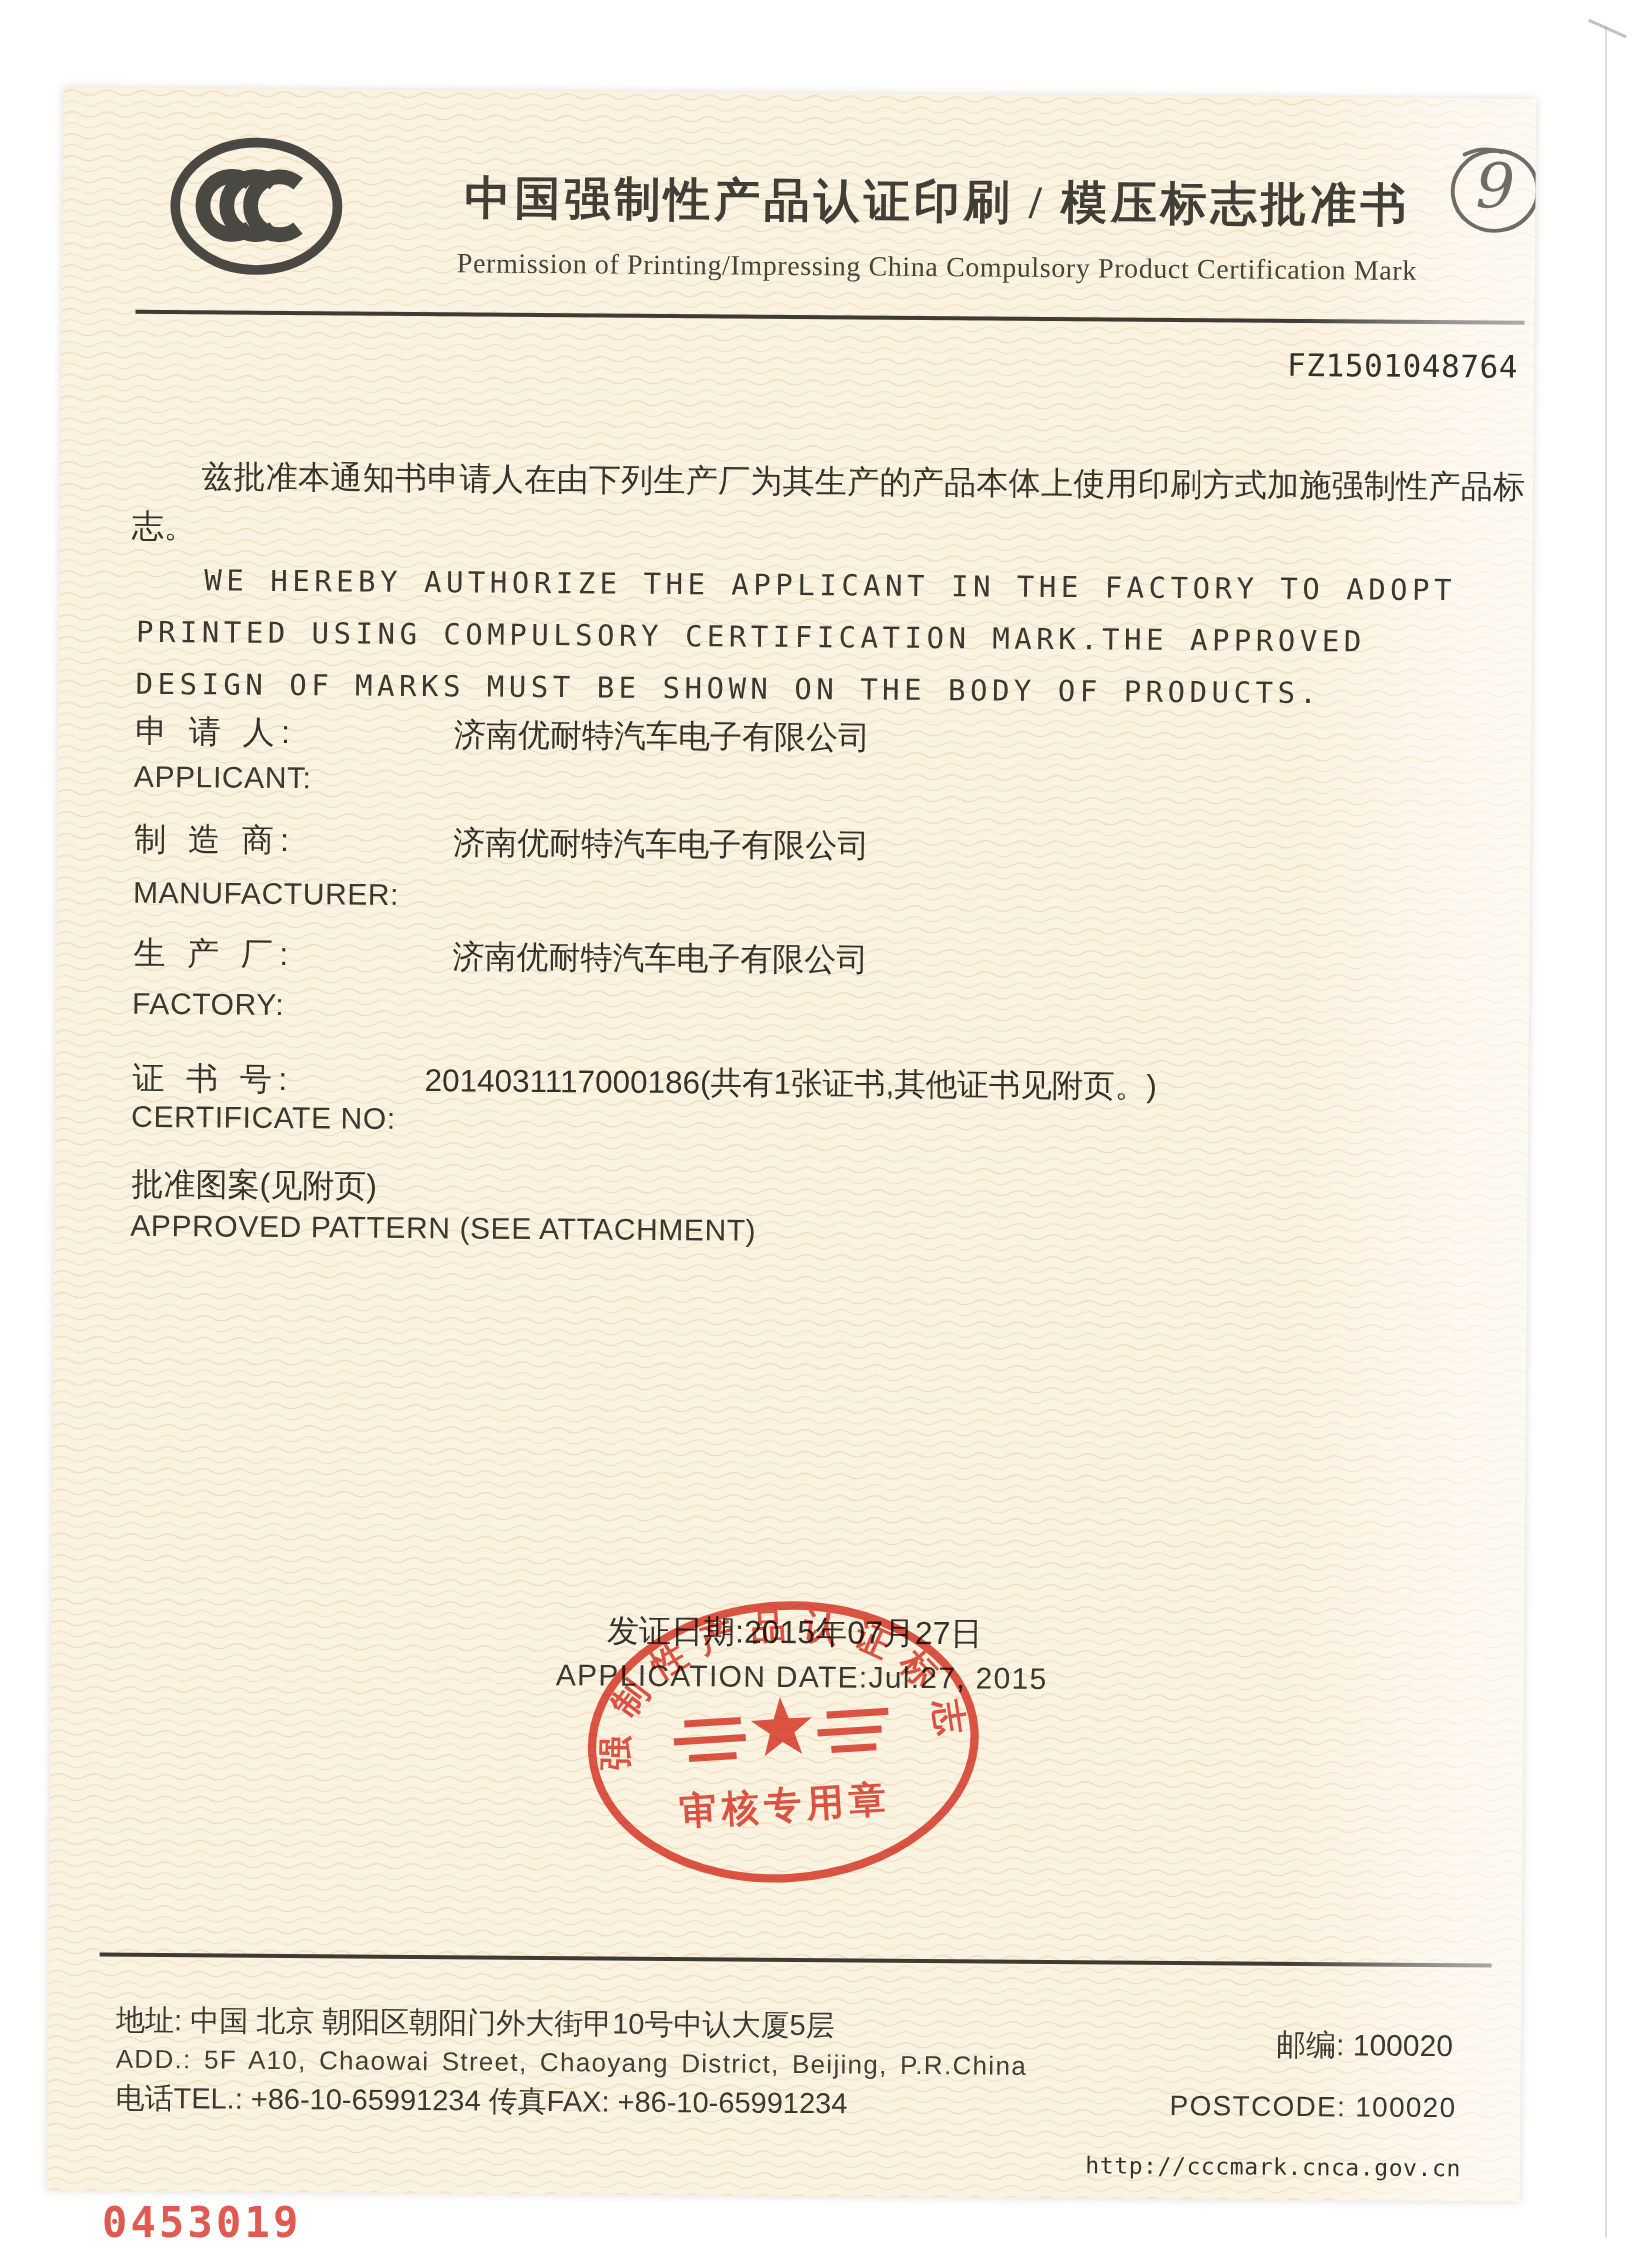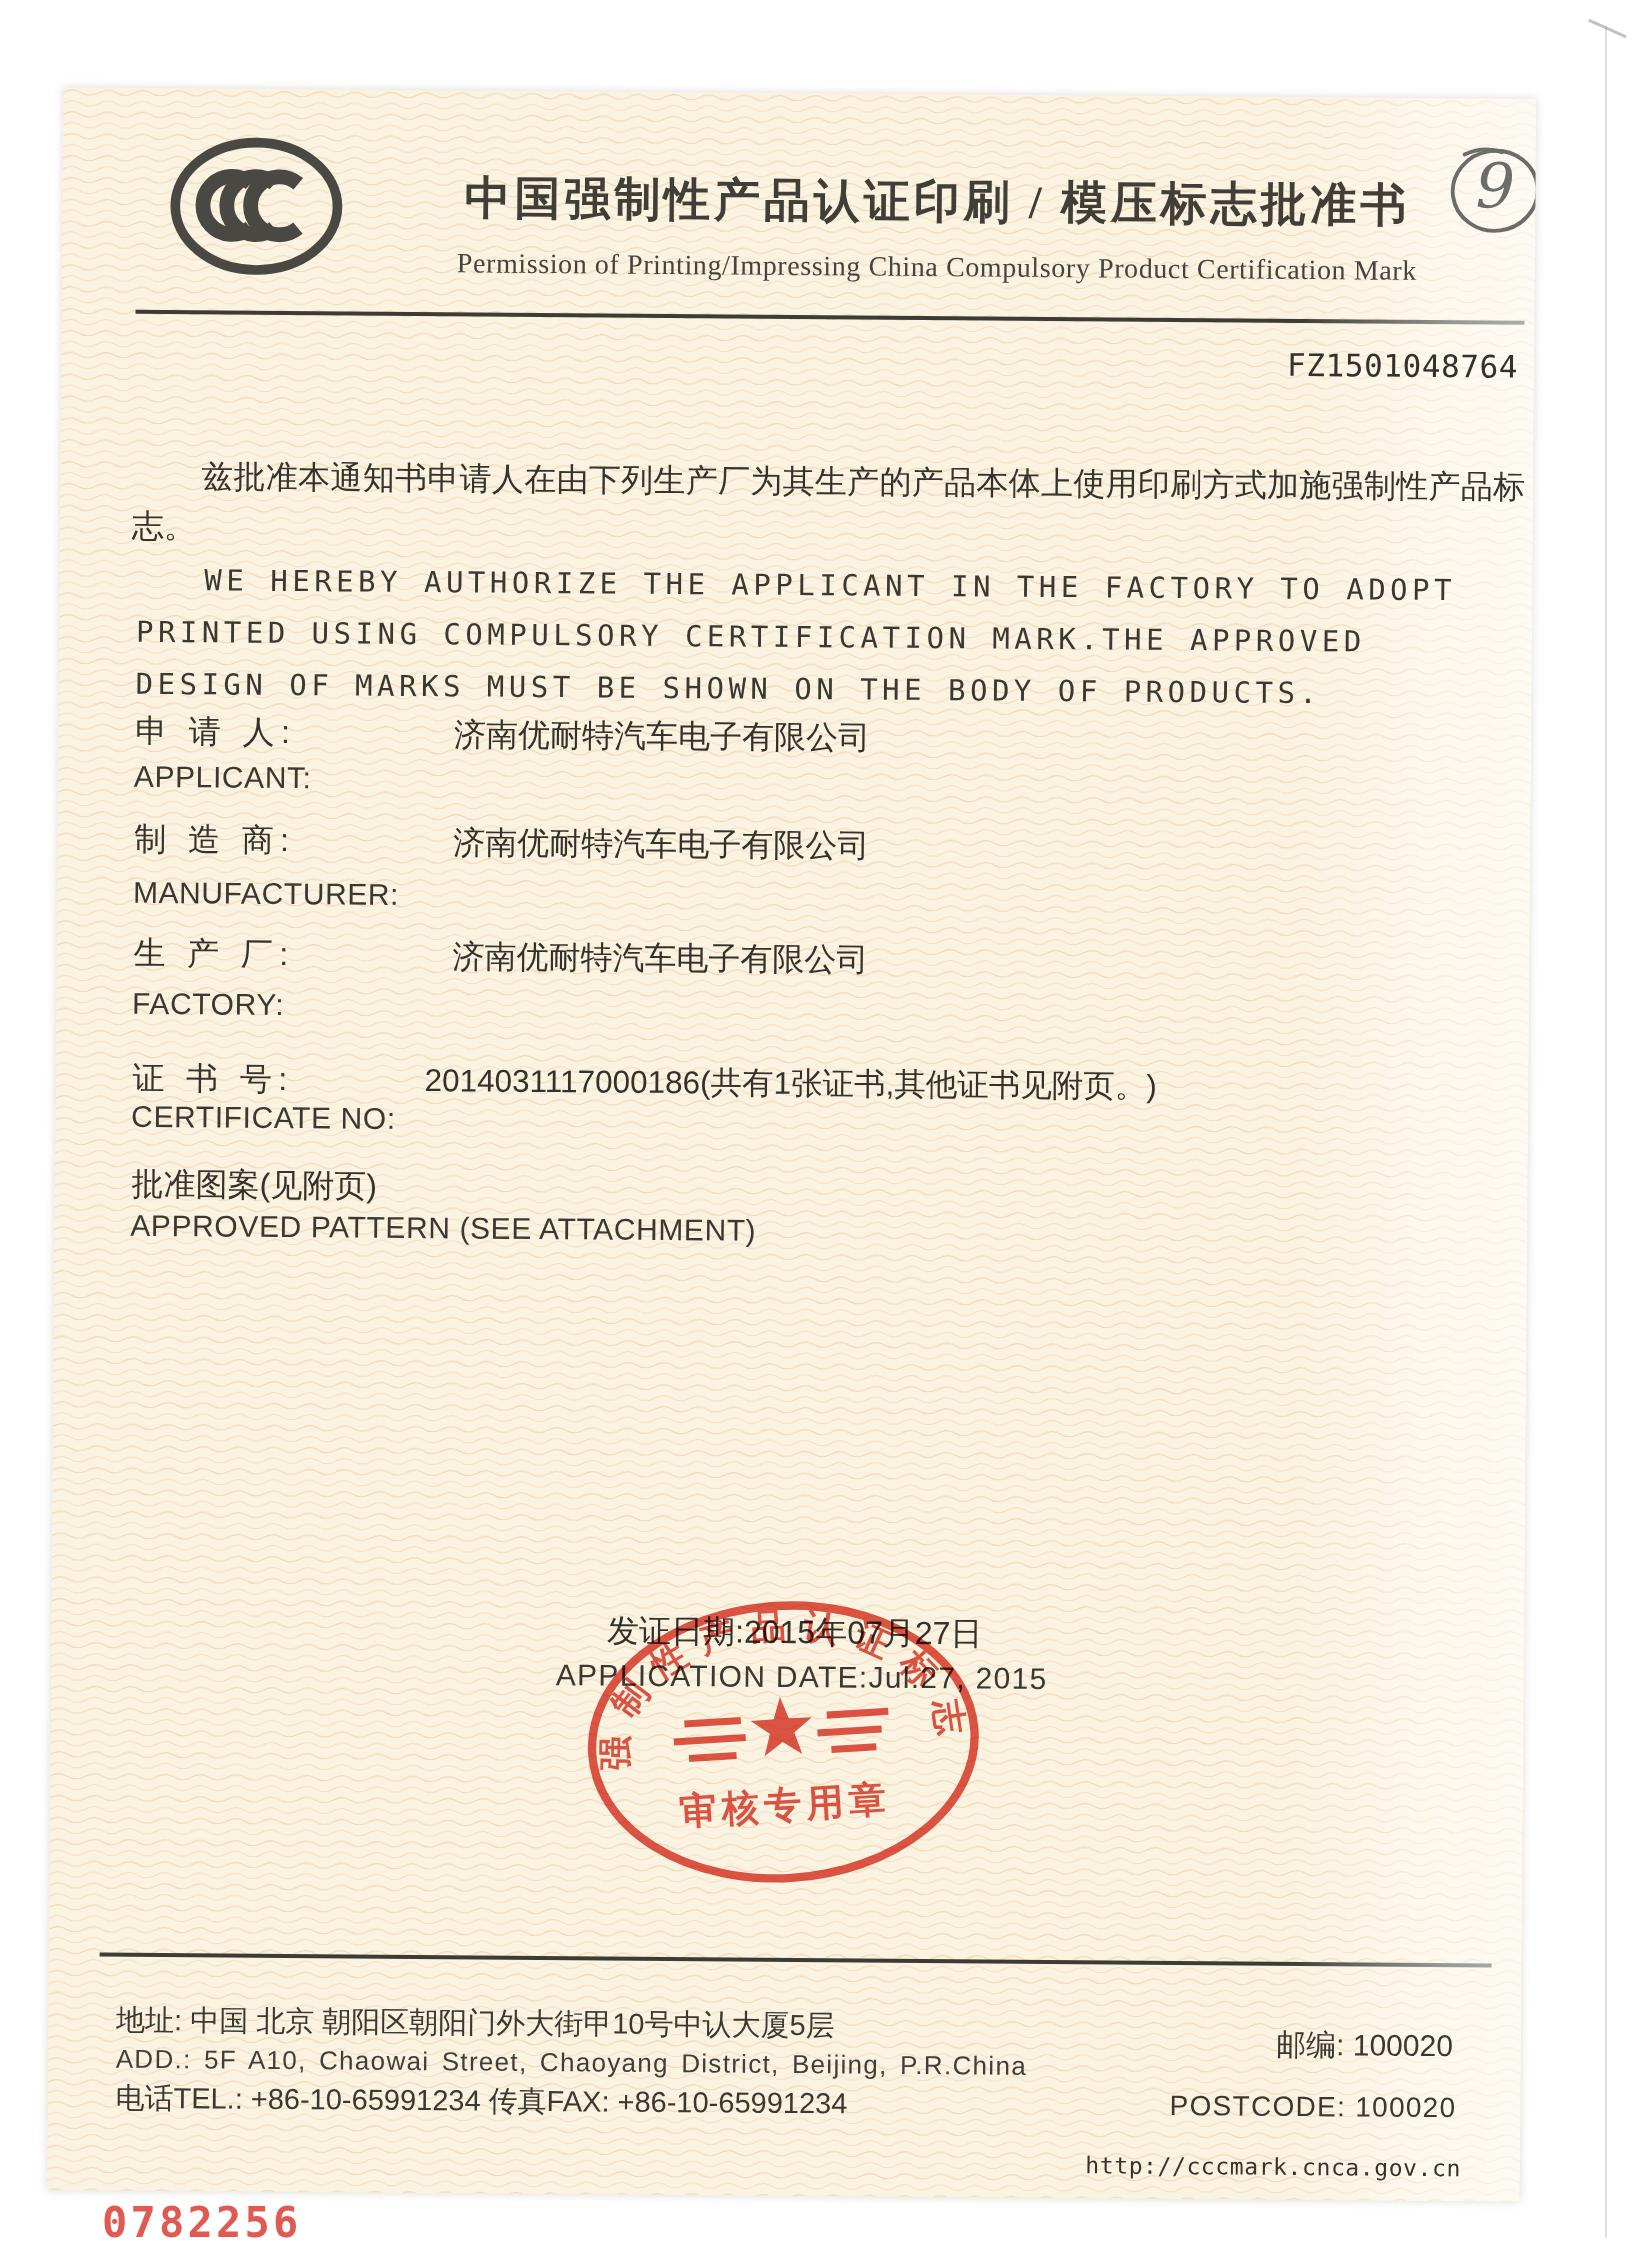--- a/index.html
+++ b/index.html
@@ -172,17 +172,17 @@
   <div class="abs foot-rule"></div>
   <div class="txt addr-cn">地址: 中国 北京 朝阳区朝阳门外大街甲10号中认大厦5层</div>
   <div class="txt post-cn">邮编: 100020</div>
   <div class="txt addr-en">ADD.: 5F A10, Chaowai Street, Chaoyang District, Beijing, P.R.China</div>
   <div class="txt telfax">电话TEL.: +86-10-65991234   传真FAX: +86-10-65991234</div>
   <div class="txt post-en">POSTCODE: 100020</div>
   <div class="txt website">http://cccmark.cnca.gov.cn</div>
 
 </div>
 
-<div class="serial">0782256</div>
+<div class="serial">0453019</div>
 
 <div class="edge-line"></div>
 <div class="corner-tick"></div>
 
 
 </body></html>

